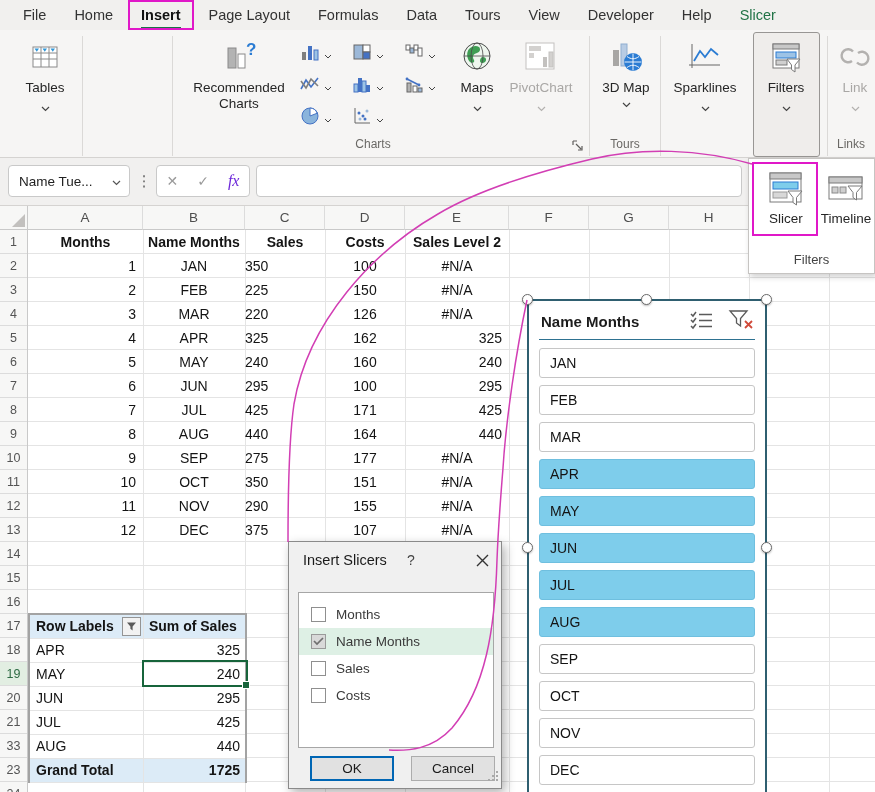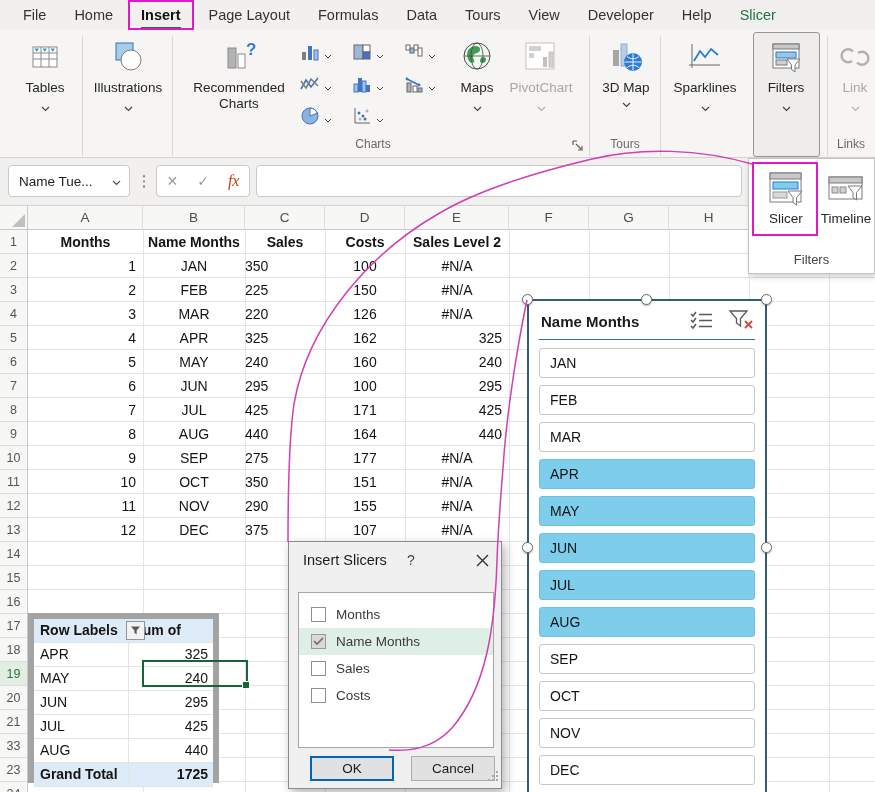--- a/index.html
+++ b/index.html
@@ -31,21 +31,21 @@
   .fbar{position:absolute;left:0;top:158px;width:875px;height:48px;background:#f1f0ef;
         border-bottom:1px solid #d5d3d1;box-sizing:border-box;}
   .namebox{position:absolute;left:8px;top:7px;width:122px;height:32px;background:#fff;border:1px solid #c9c9c9;
            border-radius:4px;display:flex;align-items:center;font-size:13.5px;color:#222;box-sizing:border-box;}
   .namebox .nbt{flex:1;padding-left:10px;white-space:nowrap;overflow:hidden;}
   .nbdots{position:absolute;left:137px;top:7px;width:14px;height:32px;color:#666;font-size:15px;
           display:flex;align-items:center;justify-content:center;}
   .fxgroup{position:absolute;left:156px;top:7px;width:94px;height:32px;background:#fff;border:1px solid #c9c9c9;
            border-radius:4px;display:flex;align-items:center;justify-content:space-around;box-sizing:border-box;}
   .fxgroup .gx{color:#9a9a9a;font-size:14px;}
-  .fxgroup .fx{font-family:"Liberation Serif",serif;font-style:italic;font-size:16px;color:#c2410c;}
+  .fxgroup .fx{font-family:"Liberation Serif",serif;font-style:italic;font-size:16px;color:#6d28d9;}
   .finput{position:absolute;left:256px;top:7px;width:486px;height:32px;background:#fff;border:1px solid #c9c9c9;
           border-radius:4px;box-sizing:border-box;font-size:13.5px;line-height:30px;padding-left:8px;color:#222;}
   
   .corner{position:absolute;left:0;top:206px;width:28px;height:24px;background:#f7f7f6;
           border-right:1px solid #c9c9c9;border-bottom:1px solid #c9c9c9;box-sizing:border-box;z-index:1;}
   .corner .tri{position:absolute;right:2px;bottom:2px;width:0;height:0;
                border-left:13px solid transparent;border-bottom:13px solid #c2c0be;}
   .colheaders{position:absolute;left:28px;top:206px;height:24px;display:flex;z-index:1;}
   .ch{height:24px;line-height:24px;text-align:center;font-size:13.5px;color:#4e4e4e;background:#f7f7f6;
       border-right:1px solid #dcdcdc;border-bottom:1px solid #c9c9c9;box-sizing:border-box;}
@@ -72,21 +72,21 @@
   .r{display:flex;height:24px;line-height:24px;font-size:14px;color:#141414;}
   .r span{box-sizing:border-box;overflow:hidden;white-space:nowrap;}
   .ca{width:115px;text-align:right;padding-right:7px;}
   .cb{width:102px;text-align:center;}
   .cc{width:80px;text-align:left;}
   .cd{width:80px;text-align:center;}
   .ce{width:104px;text-align:right;padding-right:7px;}
   .ce.err{text-align:center;padding-right:0;}
   .r.hdr span{font-weight:700;text-align:center;padding:0;}
   
-  .pivot{position:absolute;left:28px;top:613px;width:191px;height:170px;border:6px solid #a3a3a3;
+  .pivot{position:absolute;left:28px;top:613px;width:219px;height:170px;border:2px solid #a3a3a3;
          background:#fff;box-sizing:border-box;z-index:3;}
   .prow{display:flex;height:24px;background:#fff;border-bottom:1px solid #e4e4e4;box-sizing:border-box;position:relative;}
   .prow.hd,.prow.tot{background:#dcebf7;font-weight:700;}
   .pl{width:115px;padding-left:6px;line-height:23px;font-size:14px;color:#141414;border-right:1px solid #e4e4e4;box-sizing:border-box;}
   .pv{width:102px;text-align:right;padding-right:5px;line-height:23px;font-size:14px;color:#141414;box-sizing:border-box;}
   .prow.hd .pv{text-align:left;padding-left:5px;}
   .fbtn{position:absolute;left:92px;top:2px;width:19px;height:19px;background:#f2f2f2;border:1px solid #949494;
         box-sizing:border-box;display:flex;align-items:center;justify-content:center;}
   .active-cell{position:absolute;left:142px;top:660px;width:106px;height:27px;border:2px solid #17643b;
                box-sizing:border-box;z-index:4;}
@@ -171,32 +171,20 @@
             <path d="M4 12h24M4 18h24M12 6v20M20 6v20" stroke="#8a8a8a" fill="none"></path>
             <path d="M5.5 7.5h4.5l-2.2 3.2z M13.5 7.5h4.5l-2.2 3.2z M21.5 7.5h4.5l-2.2 3.2z" fill="#2e96d8"></path>
           </svg>
       </span>
       <span class="lab">Tables</span>
       <span class="chev"><svg width="9" height="6" viewBox="0 0 9 6">
             <path d="M1 1l3.5 3.5L8 1" stroke="#444" fill="none" stroke-width="1.2"></path>
           </svg></span>
     </div>
 
-    <div class="bigbtn" style="left:85px;width:86px">
-      <span class="ic">
-        <svg width="34" height="34" viewBox="0 0 34 34">
-            <rect x="5" y="3" width="17" height="17" fill="#a7cdea" stroke="#2e75b6"></rect>
-            <circle cx="20" cy="20" r="10" fill="#fff" stroke="#7b7b7b"></circle>
-          </svg>
-      </span>
-      <span class="lab">Illustrations</span>
-      <span class="chev"><svg width="9" height="6" viewBox="0 0 9 6">
-            <path d="M1 1l3.5 3.5L8 1" stroke="#444" fill="none" stroke-width="1.2"></path>
-          </svg></span>
-    </div>
 
     <div class="bigbtn" style="left:176px;width:126px">
       <span class="ic">
         <svg width="36" height="34" viewBox="0 0 36 34">
             <rect x="7" y="8" width="8" height="20" fill="#b3b3b3" stroke="#8a8a8a"></rect>
             <rect x="17" y="14" width="7" height="14" fill="#fff" stroke="#8a8a8a"></rect>
             <text x="25" y="15" font-size="17" font-weight="bold" fill="#2b7cd3">?</text>
           </svg>
       </span>
       <span class="lab" style="width:110px">Recommended Charts</span>

